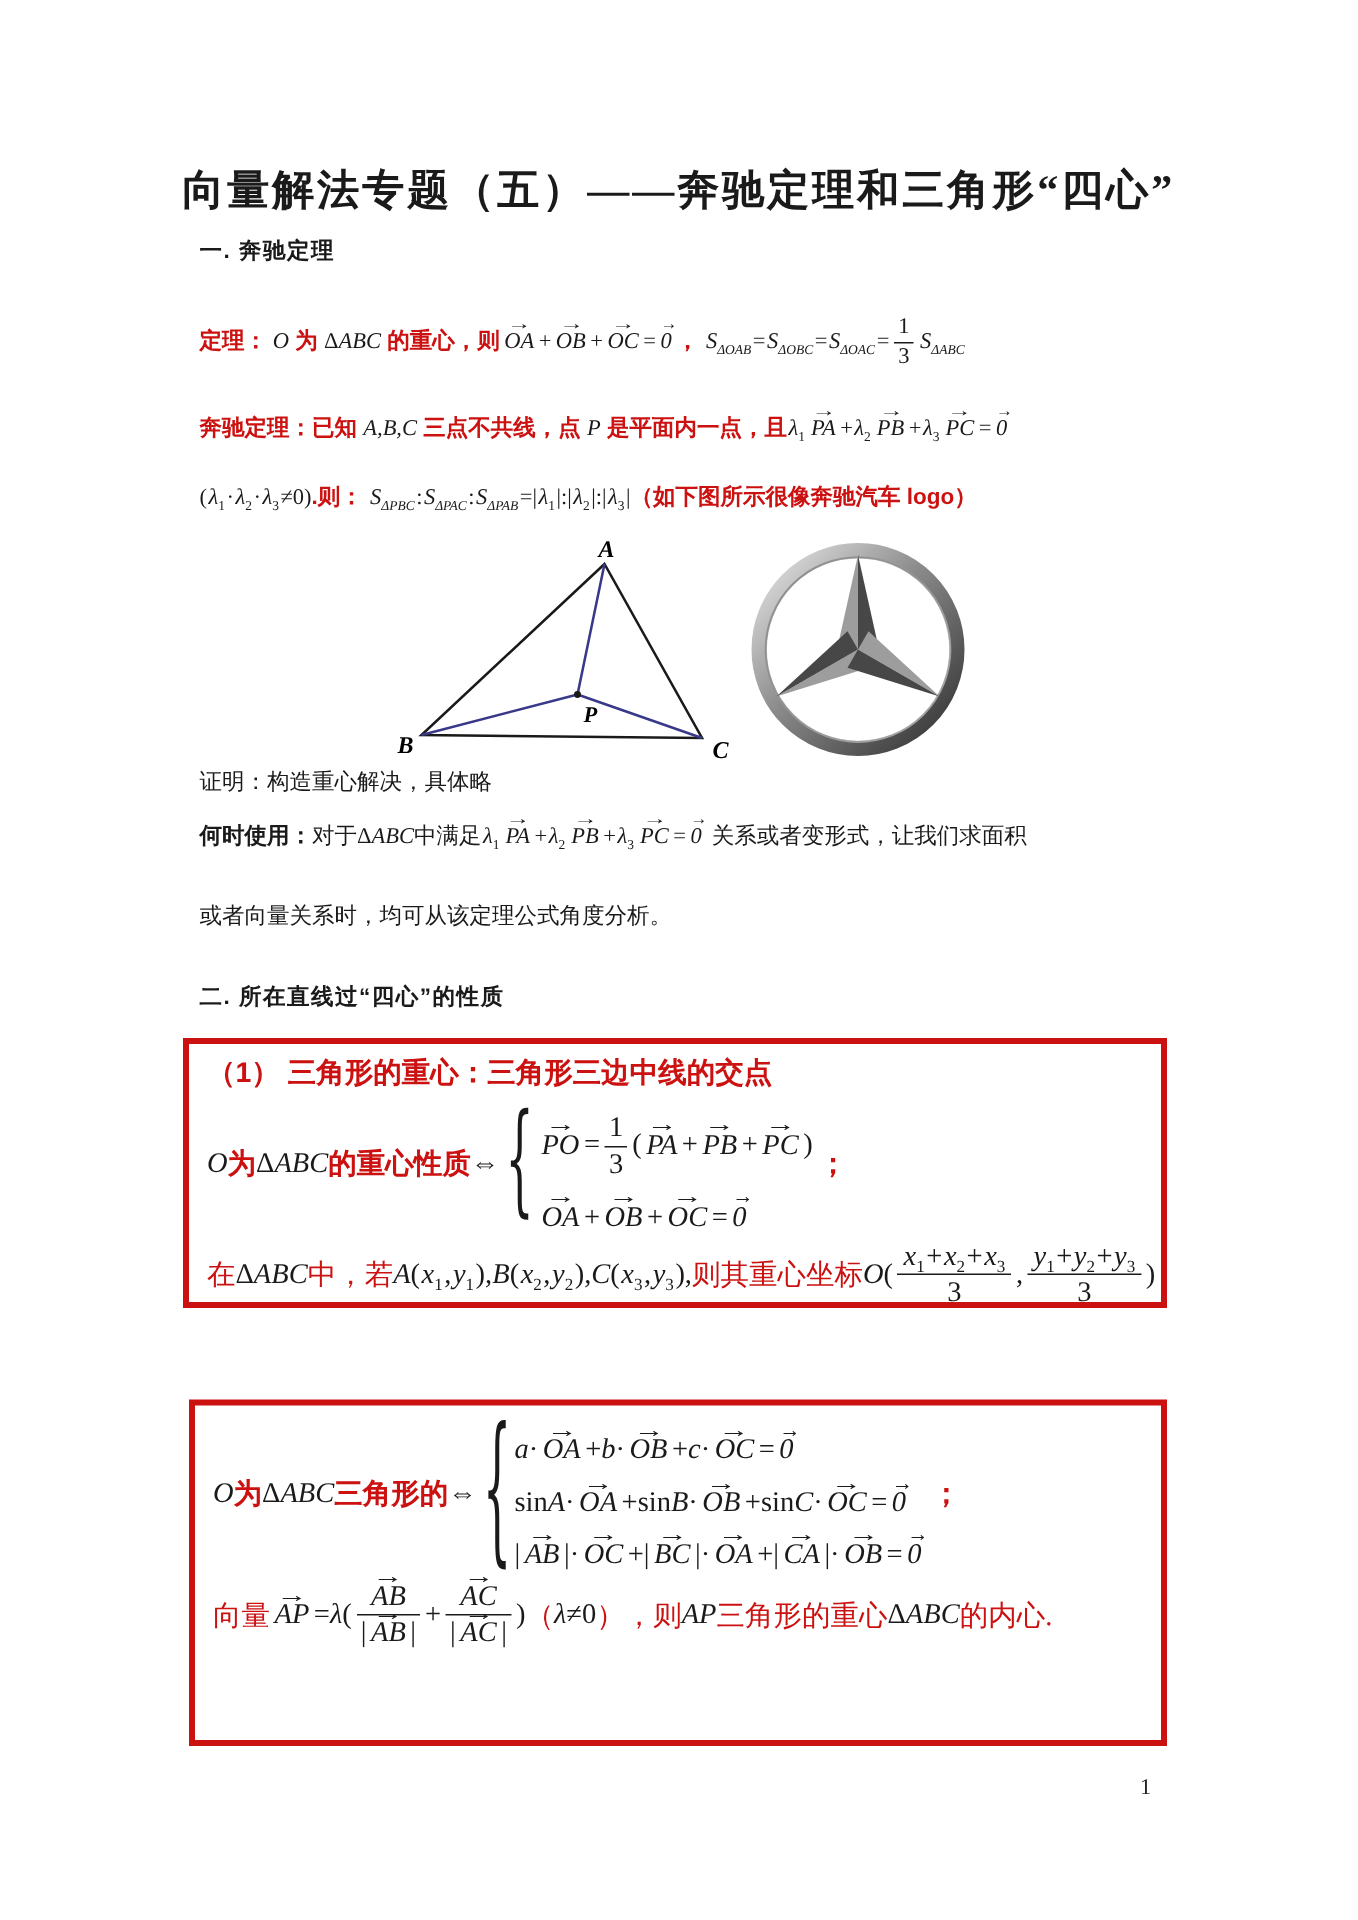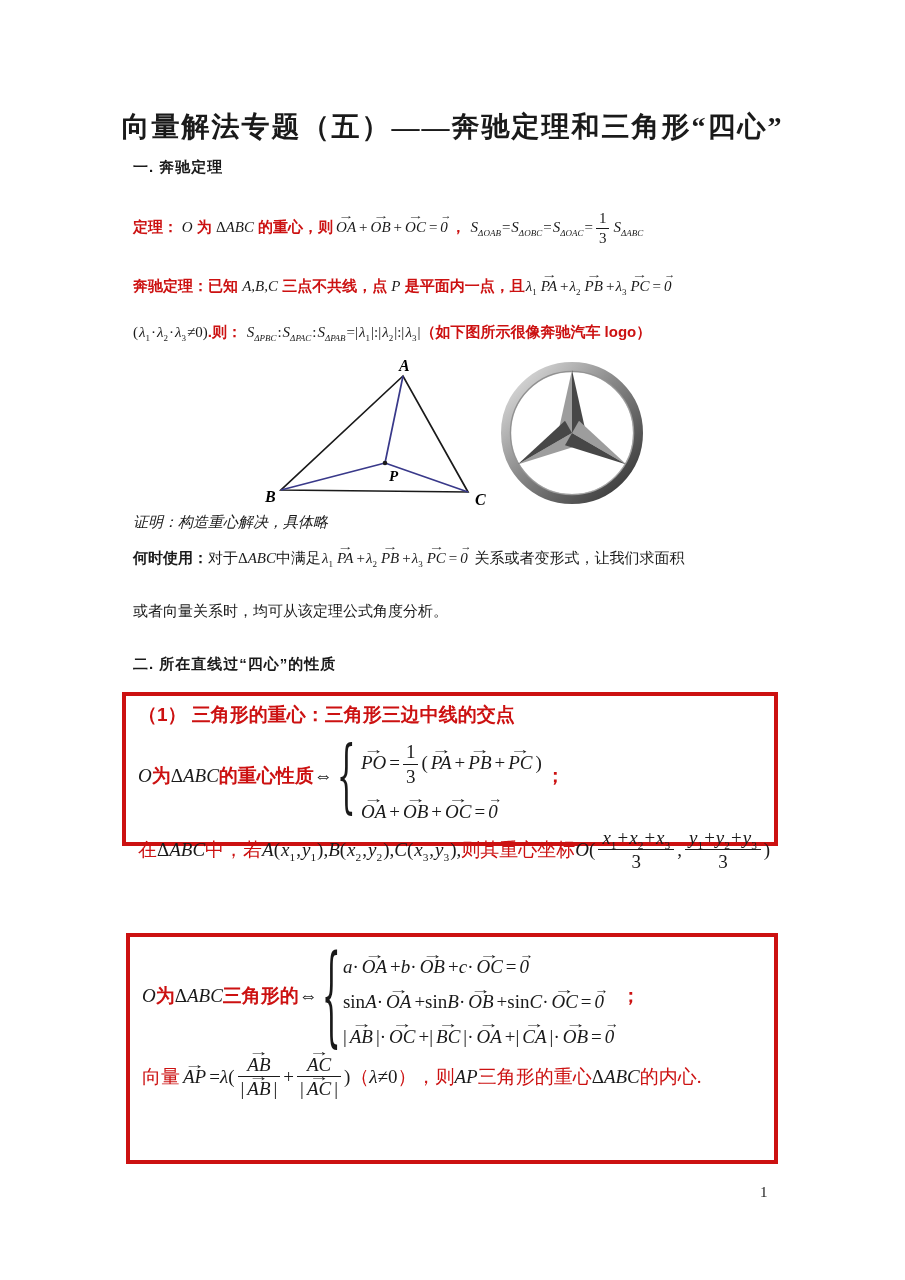--- a/index.html
+++ b/index.html
@@ -98,29 +98,29 @@
   <g>
     <polygon points="75,12 61,75 75,75" fill="#9d9d9d"></polygon>
     <polygon points="75,12 75,75 89,75" fill="#474747"></polygon>
     <polygon points="20.6,106.4 82,87.2 75,75" fill="#9d9d9d"></polygon>
     <polygon points="20.6,106.4 75,75 68,62.8" fill="#474747"></polygon>
     <polygon points="129.4,106.4 82,62.8 75,75" fill="#9d9d9d"></polygon>
     <polygon points="129.4,106.4 75,75 68,87.2" fill="#474747"></polygon>
   </g>
 </svg>
 
-<div class="p" style="left:133px;top:512px;font-style:italic;">证明：构造重心解决，具体略</div>
+<div class="p" style="left:133px;top:512px;">证明：构造重心解决，具体略</div>
 
 <div class="p" style="left:133px;top:548px;"><span class="b">何时使用：</span><span>对于</span><span>Δ</span><span class="it">ABC</span><span>中满足</span><span class="msub"><span class="it">λ</span><sub>1</sub></span><span class="vec"><span class="arr" style="transform: scaleX(1.45);">→</span><span>PA</span></span><span>+</span><span class="msub"><span class="it">λ</span><sub>2</sub></span><span class="vec"><span class="arr" style="transform: scaleX(1.45);">→</span><span>PB</span></span><span>+</span><span class="msub"><span class="it">λ</span><sub>3</sub></span><span class="vec"><span class="arr" style="transform: scaleX(1.45);">→</span><span>PC</span></span><span>=</span><span class="vec"><span class="arr">→</span><span>0</span></span><span> 关系或者变形式，让我们求面积</span></div>
 
 <div class="p" style="left:133px;top:601px;">或者向量关系时，均可从该定理公式角度分析。</div>
 
 <div class="sec-h" style="left:133px;top:655px;">二.  所在直线过“四心”的性质</div>
 
-<div class="rbox" style="left:122px;top:692px;width:656px;height:154px;">
+<div class="rbox" style="left:122px;top:692px;width:656px;height:180px;">
   <div class="box-title">（1）  三角形的重心：三角形三边中线的交点</div>
   <div class="formula-row" style="margin-top:2px;">
       <span class="it">O</span>
       <span class="red b"> 为 </span>
       <span>Δ</span>
       <span class="it">ABC</span>
       <span class="red b"> 的重心性质 </span>
       <span>⇔</span>
       <span class="cases">
         <span class="lbrace" style="transform: scaleY(2.7);">{</span>

